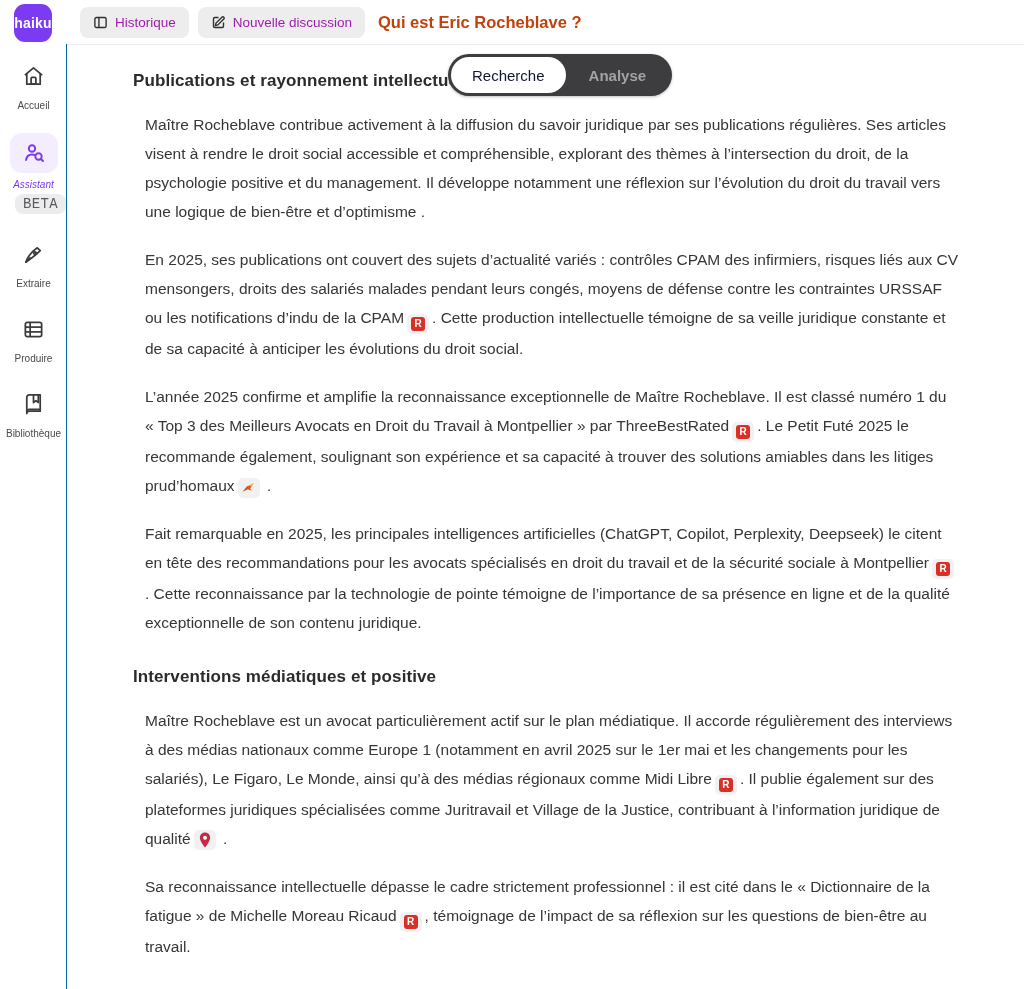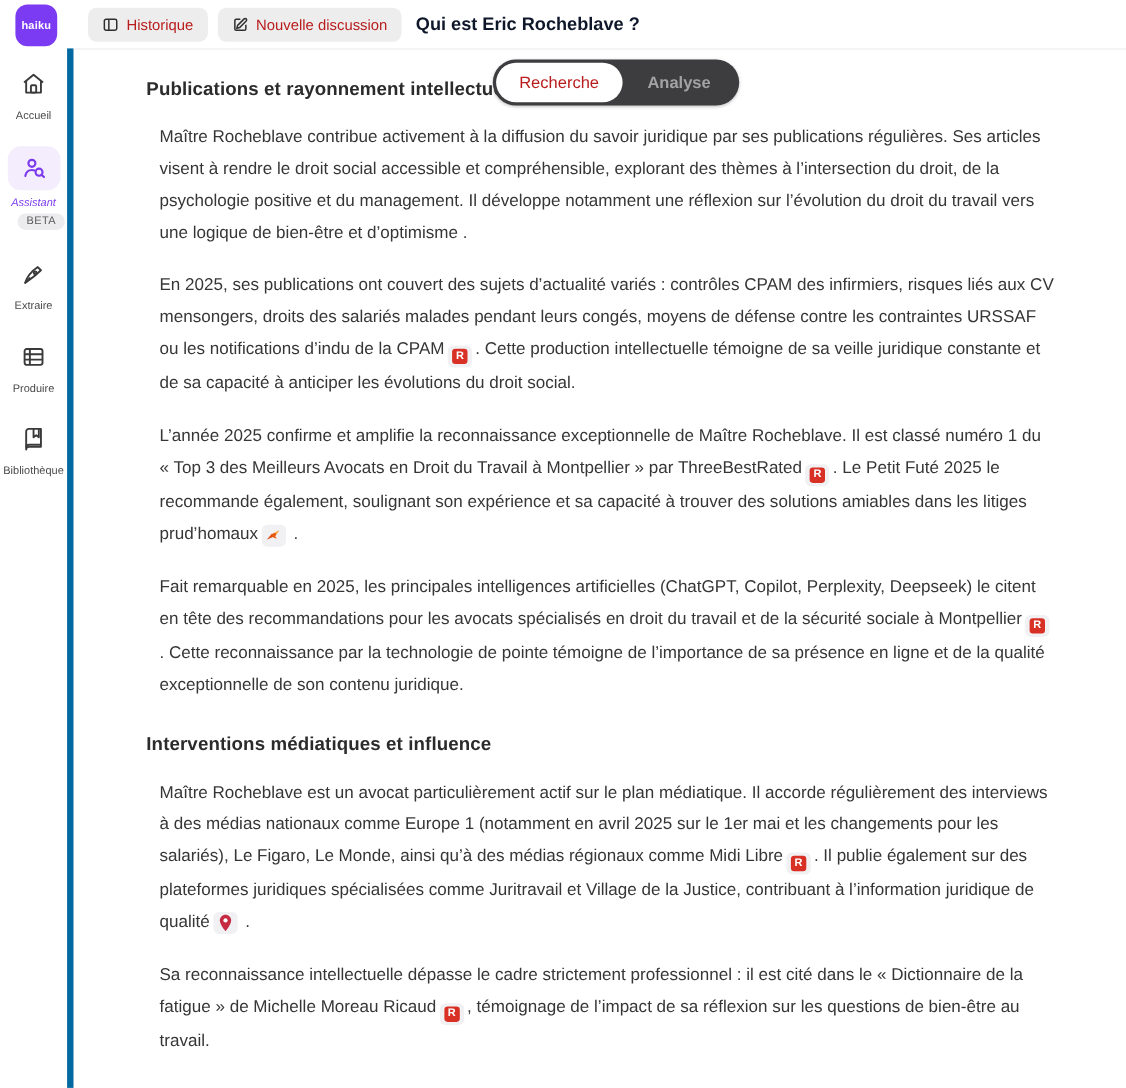--- a/index.html
+++ b/index.html
@@ -5,42 +5,42 @@
 <style>
   * { margin:0; padding:0; box-sizing:border-box; }
   html,body { width:1024px; height:989px; background:#ffffff; overflow:hidden;
               font-family:"Liberation Sans", sans-serif; }
 
   
   .topbar { position:absolute; left:0; top:0; width:1024px; height:44px; background:#fff;
             display:flex; align-items:center; }
   .logo { position:absolute; left:14px; top:4px; width:38px; height:38px; border-radius:11px;
           background:#7b3bf2; color:#fff; display:flex; align-items:center; justify-content:center;
-          font-size:10px; font-weight:700; letter-spacing:.2px; }
+          font-size:14px; font-weight:700; letter-spacing:.2px; }
   .topbar-btns { position:absolute; left:80px; top:7px; display:flex; gap:9px; align-items:center; }
   .tb-btn { display:flex; align-items:center; gap:7px; height:31px; padding:0 13px;
-            background:#ededee; border:none; border-radius:8px; font-size:13.5px; color:#b91c1c;
+            background:#ededee; border:none; border-radius:8px; font-size:13.5px; color:#a21caf;
             font-family:inherit; cursor:pointer; white-space:nowrap; }
   .tb-btn svg { display:block; }
   .topbar-title { position:absolute; left:378px; top:0; height:44px; display:flex; align-items:center;
-                  font-size:16.5px; font-weight:700; color:#0f172a; }
+                  font-size:16.5px; font-weight:700; color:#c2410c; }
 
   
   .sidebar { position:absolute; left:0; top:44px; width:67px; height:945px; background:#fff;
-             border-right:6px solid #0369a1; display:flex; flex-direction:column; align-items:center;
+             border-right:1px solid #0369a1; display:flex; flex-direction:column; align-items:flex-start;
              padding-top:14px; }
   .side-item { display:flex; flex-direction:column; align-items:center; cursor:pointer;
                margin-bottom:22px; width:67px; }
   .side-icon-box { width:44px; height:36px; display:flex; align-items:center; justify-content:center;
                    border-radius:12px; }
   .side-item.active .side-icon-box { background:#f3edfd; width:48px; height:40px; }
   .side-label { font-size:10px; color:#4a4a4a; margin-top:6px; text-align:center; }
   .side-item.active .side-label { color:#7c3aed;font-style:italic; }
-  .beta-badge { margin-top:4px; margin-left:14px; background:#ececef; color:#5a5a5a; font-size:10px;
-                padding:2px 8px; border-radius:8px; letter-spacing:.3px; }
+  .beta-badge { margin-top:4px; margin-left:14px; background:#ececef; color:#5a5a5a; font-size:14px;
+                padding:2px 8px; border-radius:8px; letter-spacing:.3px;font-family:Liberation Mono, monospace; }
 
   
   .content { position:absolute; left:67px; top:44px; width:957px; height:945px; background:#fff;
              border-top:1px solid #ececee; padding:18px 66px 0 66px; overflow:hidden; position:absolute; }
   .content h3 { font-size:17px; font-weight:700; color:#2b2b2b; margin:30px 0 19px 0; letter-spacing:.1px; }
   .content h3:first-child { margin-top:8px; }
   .content p { font-size:15.5px; line-height:29px; color:#363636; margin:0 0 19px 12px; }
 
   
   .cite-badge { display:inline-flex; align-items:center; justify-content:center; height:20px;
@@ -50,21 +50,21 @@
            font-size:10px; font-weight:700; display:flex; align-items:center; justify-content:center;
            line-height:1; }
   .cite-badge svg { display:block; }
 
   
   .toggle { position:absolute; left:381px; top:9px; height:42px; background:#3d3d40;
             border-radius:22px; display:flex; align-items:center; padding:3px;
             box-shadow:0 1px 3px rgba(0,0,0,.25); z-index:5; }
   .toggle-opt { height:36px; display:flex; align-items:center; justify-content:center;
                 border-radius:18px; font-size:15px; cursor:pointer; white-space:nowrap; }
-  .toggle-opt.selected { background:#ffffff; color:#b91c1c; font-weight:500; padding:4px 21px; }
+  .toggle-opt.selected { background:#ffffff; color:#0f172a; font-weight:500; padding:4px 21px; }
   .toggle-opt.unselected { color:#a3a3a3; font-weight:700; padding:0 23px; }
 </style>
 </head>
 <body>
 
 <div class="topbar">
   <div class="logo">
     <span>haiku</span>
   </div>
   <div class="topbar-btns">
@@ -167,21 +167,21 @@
         </span>. Le Petit Futé 2025 le recommande également, soulignant son expérience et sa capacité à trouver des solutions amiables dans les litiges prud’homaux<span class="cite-badge">
           <svg width="15" height="15" viewBox="0 0 16 16">
             <path d="M1.5 12.5 L8.5 9.2 L6.8 6.5 Z" fill="#d9480f"></path>
             <path d="M5.5 7.5 L13.5 3.5 L9.8 9 L11.5 11.5 L7.5 10 Z" fill="#e8590c"></path>
             <path d="M9 5.5 L13.5 3.5 L11 7 Z" fill="#ffb84d"></path>
           </svg>
         </span> .</p>
       <p>Fait remarquable en 2025, les principales intelligences artificielles (ChatGPT, Copilot, Perplexity, Deepseek) le citent en tête des recommandations pour les avocats spécialisés en droit du travail et de la sécurité sociale à Montpellier<span class="cite-badge">
           <span class="fav-r">R</span>
         </span>. Cette reconnaissance par la technologie de pointe témoigne de l’importance de sa présence en ligne et de la qualité exceptionnelle de son contenu juridique.</p>
-      <h3>Interventions médiatiques et influence</h3>
+      <h3>Interventions médiatiques et positive</h3>
       <p>Maître Rocheblave est un avocat particulièrement actif sur le plan médiatique. Il accorde régulièrement des interviews à des médias nationaux comme Europe 1 (notamment en avril 2025 sur le 1er mai et les changements pour les salariés), Le Figaro, Le Monde, ainsi qu’à des médias régionaux comme Midi Libre<span class="cite-badge">
           <span class="fav-r">R</span>
         </span>. Il publie également sur des plateformes juridiques spécialisées comme Juritravail et Village de la Justice, contribuant à l’information juridique de qualité<span class="cite-badge">
           <svg width="14" height="16" viewBox="0 0 24 28">
             <path d="M12 1C7 1 3 5 3 10c0 6.6 9 17 9 17s9-10.4 9-17c0-5-4-9-9-9z" fill="#c62a42"></path>
             <circle cx="12" cy="10" r="3.4" fill="#fff"></circle>
           </svg>
         </span> .</p>
       <p>Sa reconnaissance intellectuelle dépasse le cadre strictement professionnel : il est cité dans le « Dictionnaire de la fatigue » de Michelle Moreau Ricaud<span class="cite-badge">
           <span class="fav-r">R</span>

